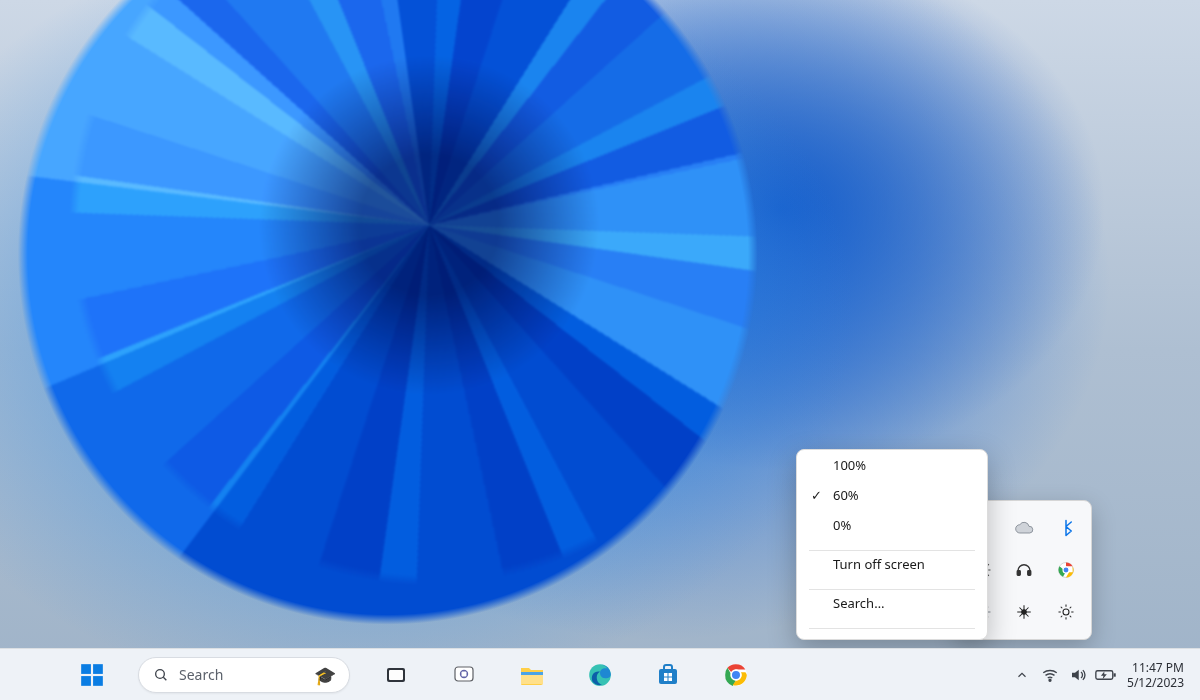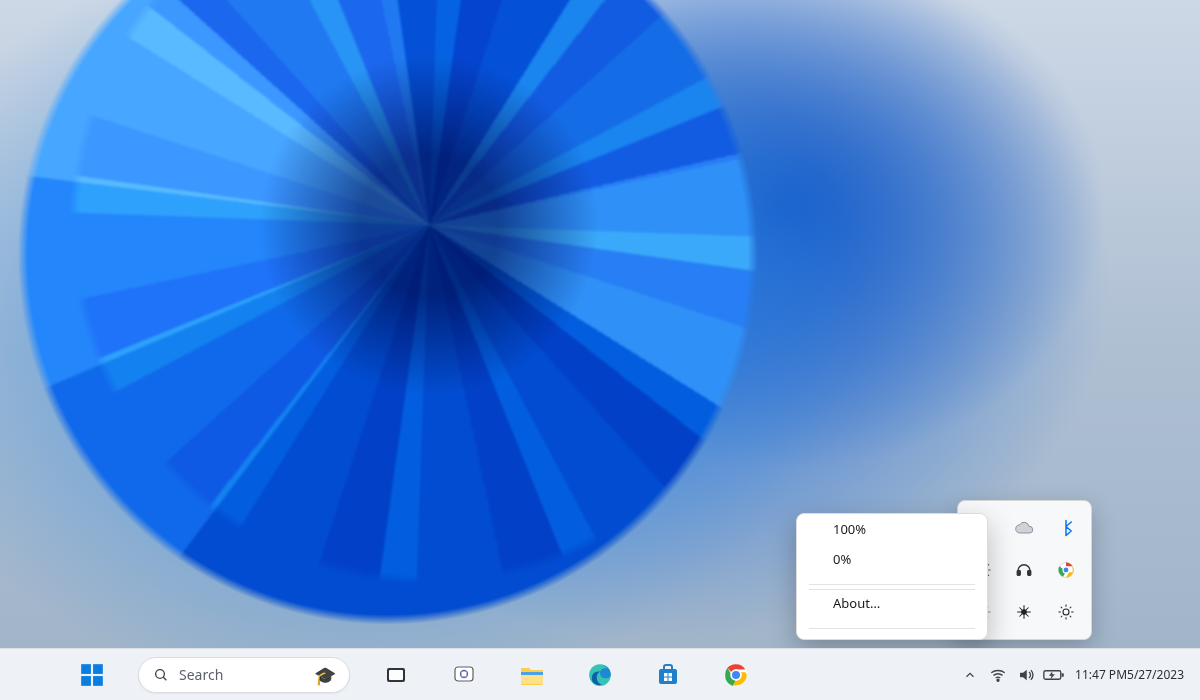--- a/index.html
+++ b/index.html
@@ -138,21 +138,21 @@
   align-items: center;
   gap: 2px;
   height: 100%;
 }
 .sys-icon {
   width: 26px; height: 44px;
   display: flex; align-items: center; justify-content: center;
   color: #3e434b;
 }
 .clock {
-  display: flex; flex-direction: row; align-items: flex-end; justify-content: center;
+  display: flex; flex-direction: column; align-items: flex-end; justify-content: center;
   padding: 0 10px 0 6px;
   font-size: 12px;
   color: #2b2f36;
   line-height: 1.25;
 }
 
 svg { display: block; }
 </style>
 </head>
 <body>
@@ -217,27 +217,33 @@
         <circle cx="12" cy="12" r="4"></circle>
         <path d="M12 2v3M12 19v3M2 12h3M19 12h3M5 5l2 2M17 17l2 2M19 5l-2 2M7 17l-2 2"></path>
       </svg>
   </div>
 </div>
 
 <div class="ctx">
   <div class="ctx-item">
       <span>100%</span>
     </div>
+  <div class="ctx-item sel">
+      <span>60%</span>
+    </div>
   <div class="ctx-item">
       <span>0%</span>
     </div>
   <div class="ctx-sep"></div>
+  <div class="ctx-item">
+      <span>Turn off screen</span>
+    </div>
   <div class="ctx-sep"></div>
   <div class="ctx-item">
-      <span>About…</span>
+      <span>Search…</span>
     </div>
   <div class="ctx-sep"></div>
 </div>
 
 <div class="taskbar">
 
   <div class="tb-center">
 
     <div class="tb-btn">
       <svg width="26" height="26" viewBox="0 0 24 24">
@@ -333,16 +339,16 @@
     </div>
     <div class="sys-icon">
       <svg width="22" height="14" viewBox="0 0 26 14">
           <rect x="1" y="2" width="20" height="10" rx="2" fill="none" stroke="#3e434b" stroke-width="1.6"></rect>
           <rect x="22" y="5" width="2.5" height="4" fill="#3e434b"></rect>
           <path d="M11 3l-4 5h3l-1 4 5-6h-3z" fill="#3e434b"></path>
         </svg>
     </div>
     <div class="clock">
       <span>11:47 PM</span>
-      <span>5/27/2023</span>
+      <span>5/12/2023</span>
     </div>
   </div>
 </div>
 
 </body></html>

